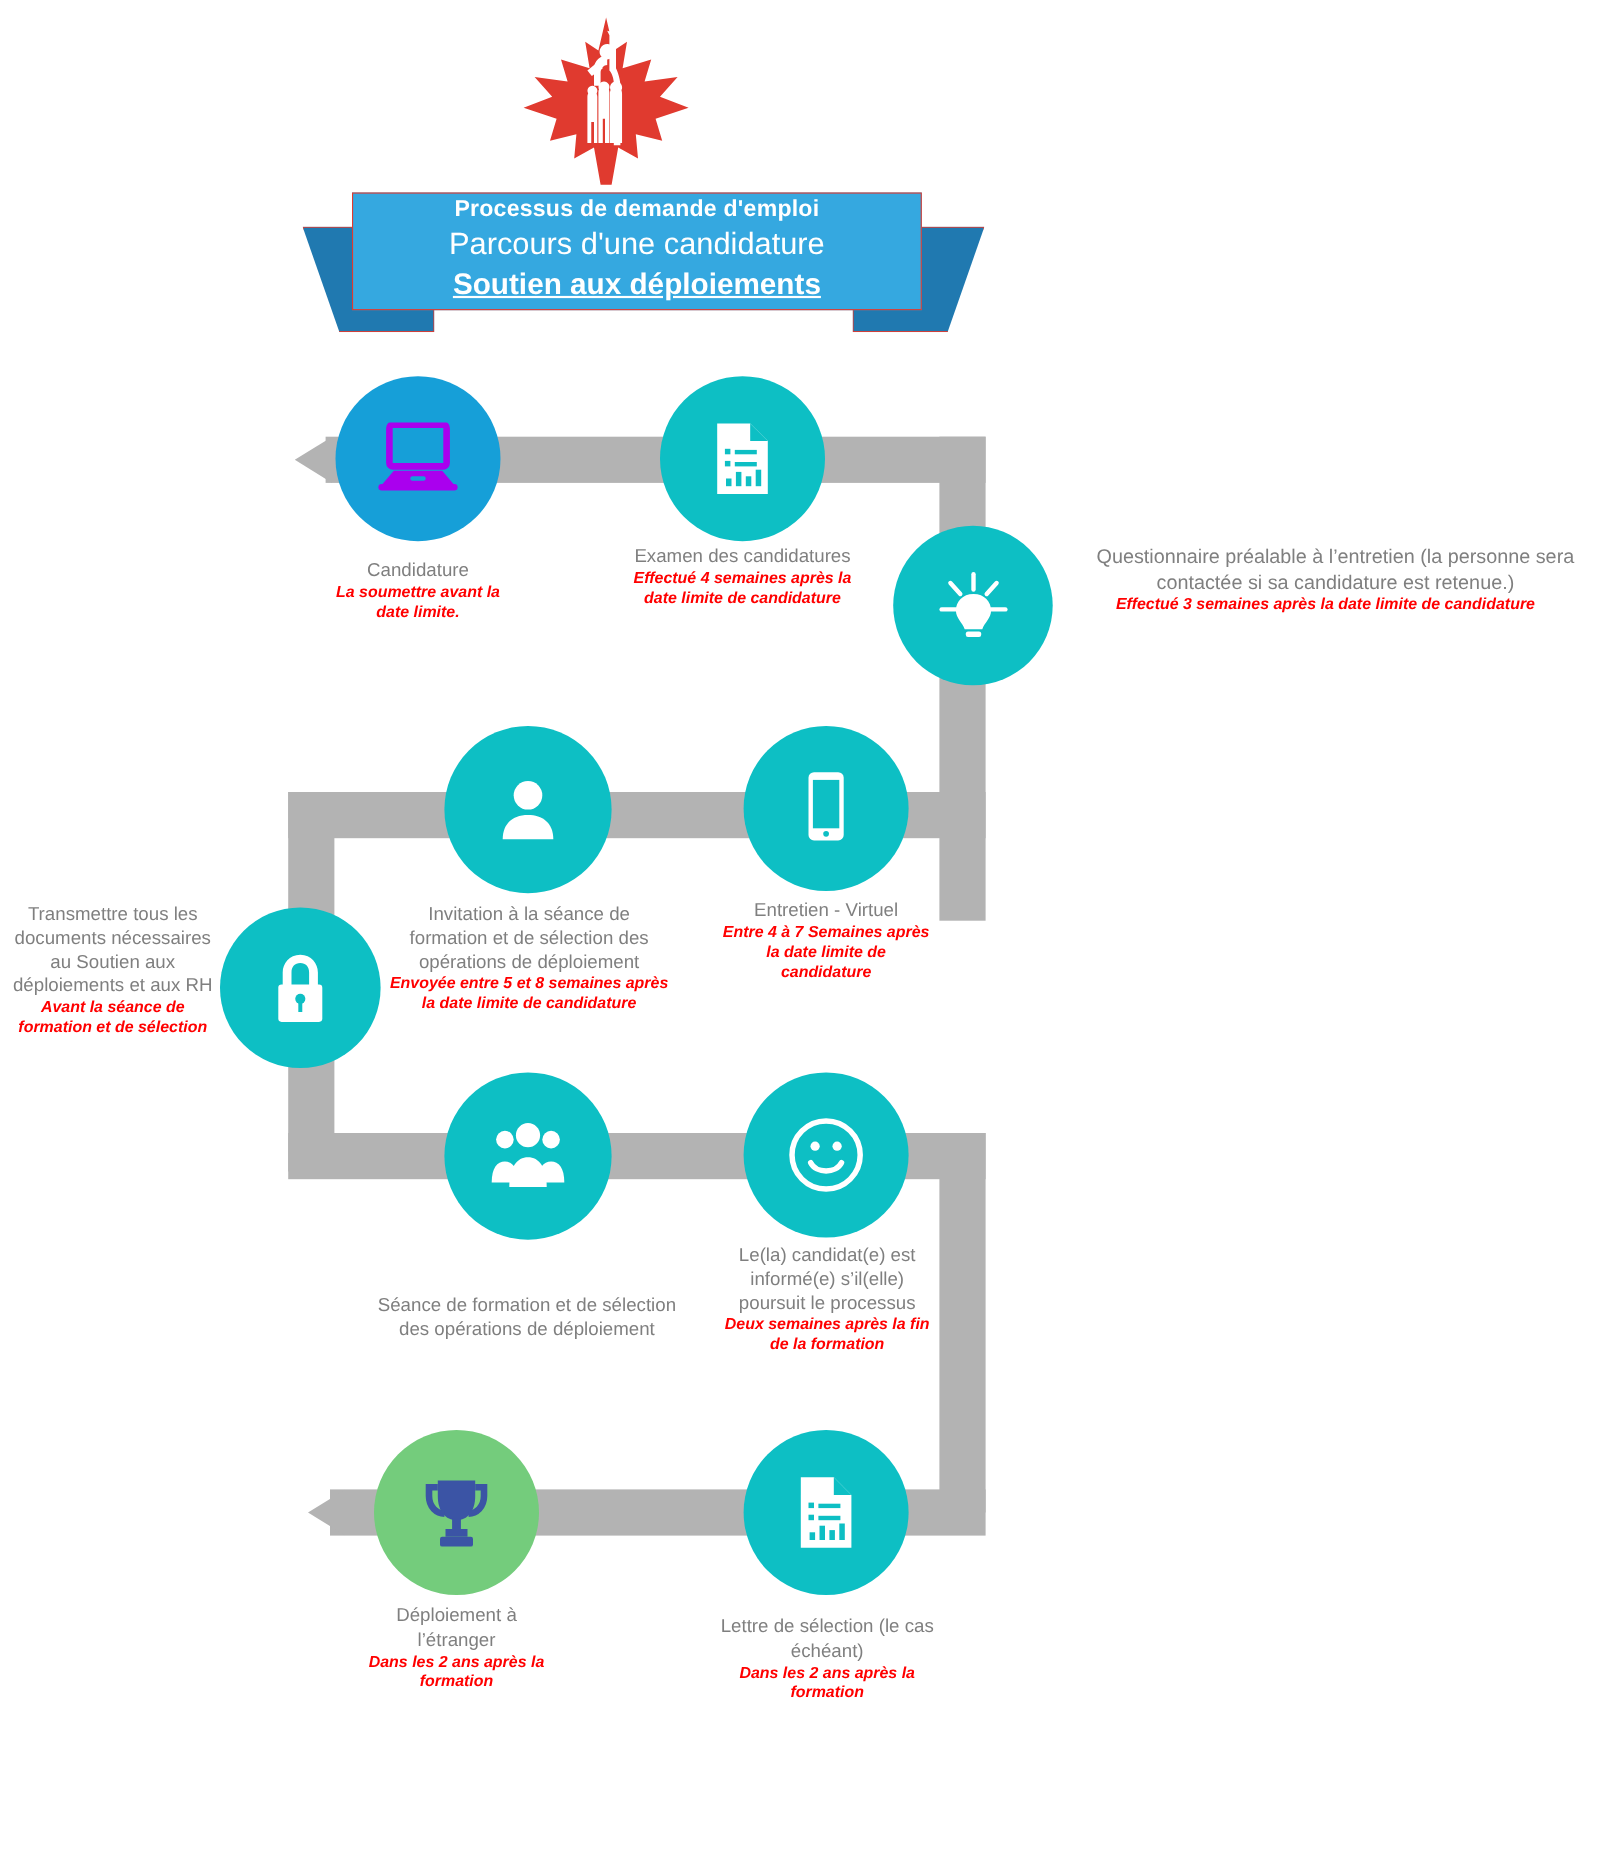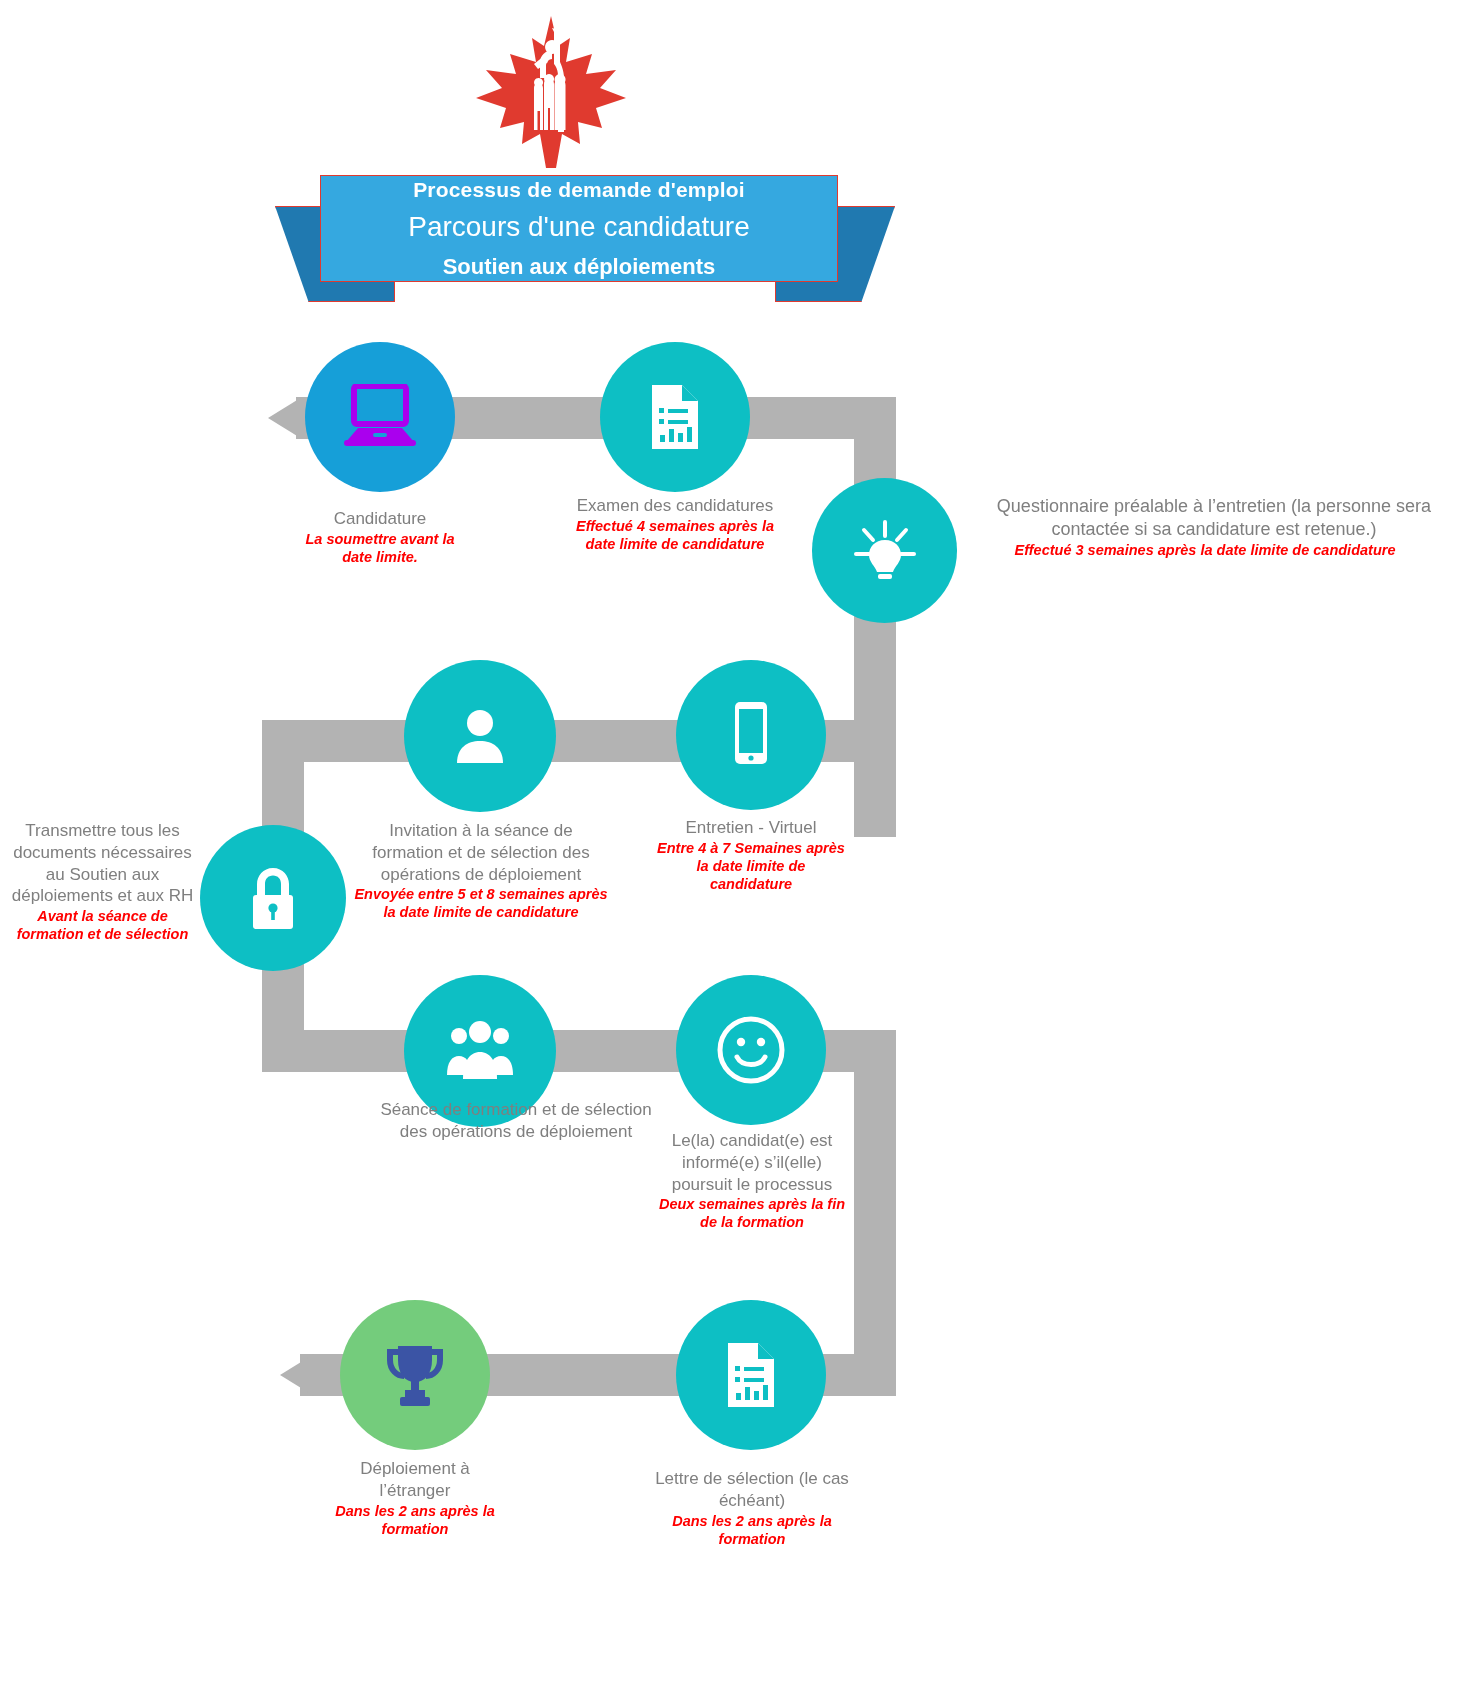--- a/index.html
+++ b/index.html
@@ -20,26 +20,26 @@
   .ribbon-wrap { position:absolute; left:275px; top:175px; width:620px; height:130px; }
   .ribbon-tail {
     position:absolute; width:120px; height:96px; background:#2079b0;
     border:1px solid #e03a2f; top:31px;
   }
   .ribbon-tail.left  { left:0;   clip-path: polygon(0 0, 100% 0, 100% 100%, 28% 100%); }
   .ribbon-tail.right { right:0;  clip-path: polygon(0 0, 100% 0, 72% 100%, 0 100%); }
   .ribbon-main {
     position:absolute; left:45px; top:0; width:518px; height:107px;
     background:#35a8e0; border:1.5px solid #e03a2f;
-    display:flex; flex-direction:column; align-items:center; justify-content:space-between;
+    display:flex; flex-direction:column; align-items:center; justify-content:flex-start;
     color:#ffffff; text-align:center; line-height:1.32;
   }
   .ribbon-main .l1 { font-size:21px; font-weight:bold; letter-spacing:.2px; }
   .ribbon-main .l2 { font-size:28px; font-weight:normal; }
-  .ribbon-main .l3 { font-size:22px; font-weight:bold; }
+  .ribbon-main .l3 { font-size:27px; font-weight:bold;text-decoration:underline; }
 
   
   .bar { position:absolute; background:#b3b3b3; }
   .arrow-left {
     position:absolute; width:34px; height:42px; background:#b3b3b3;
     clip-path: polygon(0 50%, 100% 0, 100% 100%);
   }
   .arrow-notch {
     position:absolute; width:34px; height:42px; background:#ffffff;
     clip-path: polygon(0 0, 100% 50%, 0 100%);
@@ -206,21 +206,21 @@
   <div class="node teal" style="left:404px; top:975px; width:152px; height:152px;">
     <svg width="74" height="64" viewBox="0 0 74 64">
       <circle cx="16" cy="17" r="8" fill="#ffffff"></circle>
       <path d="M4 56 C4 43 9 37 16 37 C23 37 28 43 28 56 Z" fill="#ffffff"></path>
       <circle cx="58" cy="17" r="8" fill="#ffffff"></circle>
       <path d="M46 56 C46 43 51 37 58 37 C65 37 70 43 70 56 Z" fill="#ffffff"></path>
       <circle cx="37" cy="13" r="11" fill="#ffffff"></circle>
       <path d="M20 60 C20 42 27 33 37 33 C47 33 54 42 54 60 Z" fill="#ffffff"></path>
     </svg>
   </div>
-  <div class="cap" style="left:330px; top:1099px; width:298px;margin-left:37px;">
+  <div class="cap" style="left:330px; top:1176px; width:298px;">
     <div class="title">Séance de formation et de sélection des opérations de déploiement</div>
   </div>
 
   <div class="node teal" style="left:676px; top:975px; width:150px; height:150px;">
     <svg width="70" height="70" viewBox="0 0 70 70">
       <circle cx="35" cy="35" r="31" fill="none" stroke="#ffffff" stroke-width="5"></circle>
       <circle cx="25" cy="27" r="4.2" fill="#ffffff"></circle>
       <circle cx="45" cy="27" r="4.2" fill="#ffffff"></circle>
       <path d="M21 42 C26 52 44 52 49 42" fill="none" stroke="#ffffff" stroke-width="5" stroke-linecap="round"></path>
     </svg>

